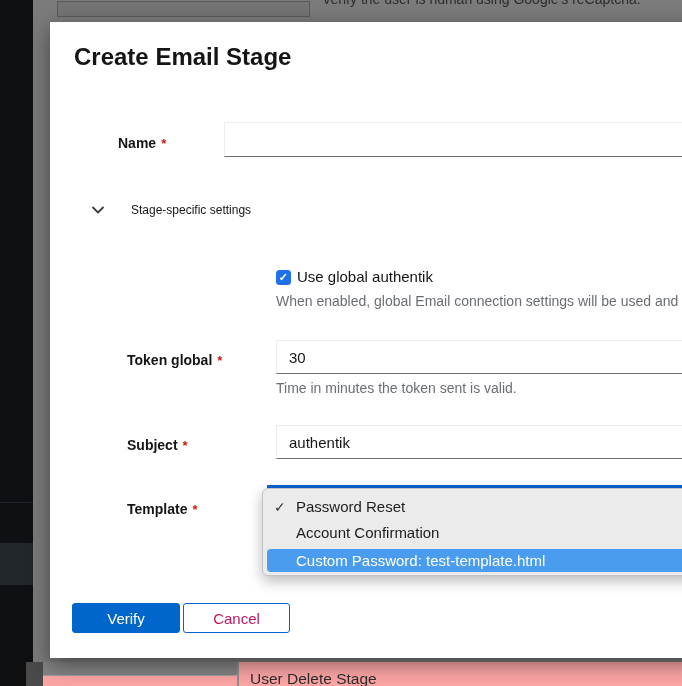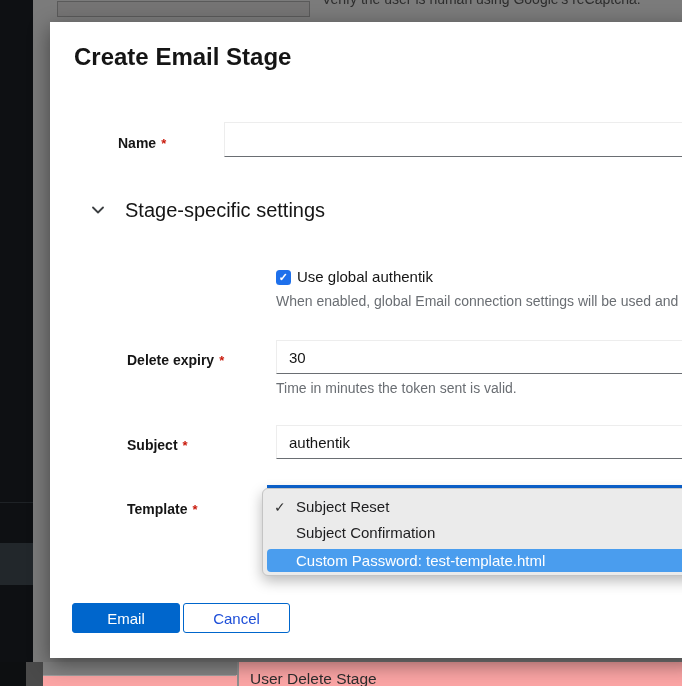--- a/index.html
+++ b/index.html
@@ -32,21 +32,21 @@
   .asterisk { color:#c9190b; font-weight:700; margin-left:5px; font-size:13px; }
 
   .pf-input { position:absolute; height:35px; background:#fff; border:1px solid #ededed;
               border-bottom:1.5px solid #6a6e73; font-family:"Liberation Sans",sans-serif;
               font-size:15px; color:#151515; padding:0 0 0 12px; outline:none; }
 
   .help-text { position:absolute; font-size:14px; color:#6a6e73; white-space:nowrap; overflow:hidden; }
 
   .section-row { position:absolute; left:36px; top:178px; height:20px; display:flex; align-items:center; cursor:pointer; }
   .chev { width:13px; height:20px; margin-left:5px; display:flex; align-items:center; justify-content:center; }
-  .section-title { font-size:20px; color:#151515; margin-left:21px; }
+  .section-title { font-size:12px; color:#151515; margin-left:27px; }
 
   .checkbox { position:absolute; left:226px; top:248px; width:14.5px; height:14.5px; border-radius:3.5px;
               background:#1e70eb; color:#fff; font-size:11px; font-weight:700; line-height:14px;
               text-align:center; cursor:pointer; }
   .checkbox-label { position:absolute; left:247px; top:244px; font-size:15px; color:#151515; line-height:22px; cursor:pointer; }
 
   
   .focus-line { position:absolute; left:217px; top:463px; width:440px; height:3px; background:#0c63cf; }
 
   .popup { position:absolute; left:212px; top:466px; width:445px; height:88px; background:#ebebeb;
@@ -54,21 +54,21 @@
            box-shadow:0 5px 14px rgba(0,0,0,0.28); }
   .opt { position:relative; height:26px; line-height:26px; font-size:15px; color:#1d1d1f;
          padding-left:33px; white-space:nowrap; cursor:pointer; }
   .opt .tick { position:absolute; left:11px; top:0; width:18px; font-size:14px; color:#333; }
   .opt.selected { margin-left:4px; height:23px; line-height:23px; margin-top:3px;
                   background:#4a9dee; color:#fff; border-radius:4px; padding-left:29px; }
 
   .btn { position:absolute; top:581px; height:30px; border-radius:3px; font-family:"Liberation Sans",sans-serif;
          font-size:15px; cursor:pointer; }
   .btn-primary { left:22px; width:108px; background:#0066cc; border:1px solid #0066cc; color:#ffffff; }
-  .btn-secondary { left:133px; width:107px; background:#ffffff; border:1px solid #0066cc; color:#1d4ed8; }
+  .btn-secondary { left:133px; width:107px; background:#ffffff; border:1px solid #0066cc; color:#be185d; }
 </style>
 </head>
 <body>
 
 <div class="sidebar">
   <div class="sidebar-sep"></div>
   <div class="sidebar-block"></div>
 </div>
 
 <div class="top-strip">
@@ -103,44 +103,44 @@
     <span class="section-title">Stage-specific settings</span>
   </div>
 
   <div class="checkbox">
     <span>✓</span>
   </div>
   <div class="checkbox-label">Use global authentik</div>
   <div class="help-text" style="left:226px; top:271px; width:432px;">When enabled, global Email connection settings will be used and con</div>
 
   <div class="form-label" style="left:77px; top:330px;">
-    <span>Delete expiry</span><span class="asterisk">*</span>
+    <span>Token global</span><span class="asterisk">*</span>
   </div>
   <input class="pf-input" style="left: 226px; top: 318px; width: 432px; height: 34px;" type="text" value="30">
   <div class="help-text" style="left:226px; top:358px; width:432px;">Time in minutes the token sent is valid.</div>
 
   <div class="form-label" style="left:77px; top:415px;">
     <span>Subject</span><span class="asterisk">*</span>
   </div>
   <input class="pf-input" style="left: 226px; top: 403px; width: 432px; height: 34px;" type="text" value="authentik">
 
   <div class="form-label" style="left:77px; top:479px;">
     <span>Template</span><span class="asterisk">*</span>
   </div>
   <div class="focus-line"></div>
 
   <div class="popup">
     <div class="opt">
       <span class="tick">✓</span>
-      <span>Subject Reset</span>
+      <span>Password Reset</span>
     </div>
     <div class="opt">
-      <span>Subject Confirmation</span>
+      <span>Account Confirmation</span>
     </div>
     <div class="opt selected">
       <span>Custom Password: test-template.html</span>
     </div>
   </div>
 
-  <button class="btn btn-primary">Email</button>
+  <button class="btn btn-primary">Verify</button>
   <button class="btn btn-secondary">Cancel</button>
 
 </div>
 
 </body></html>

